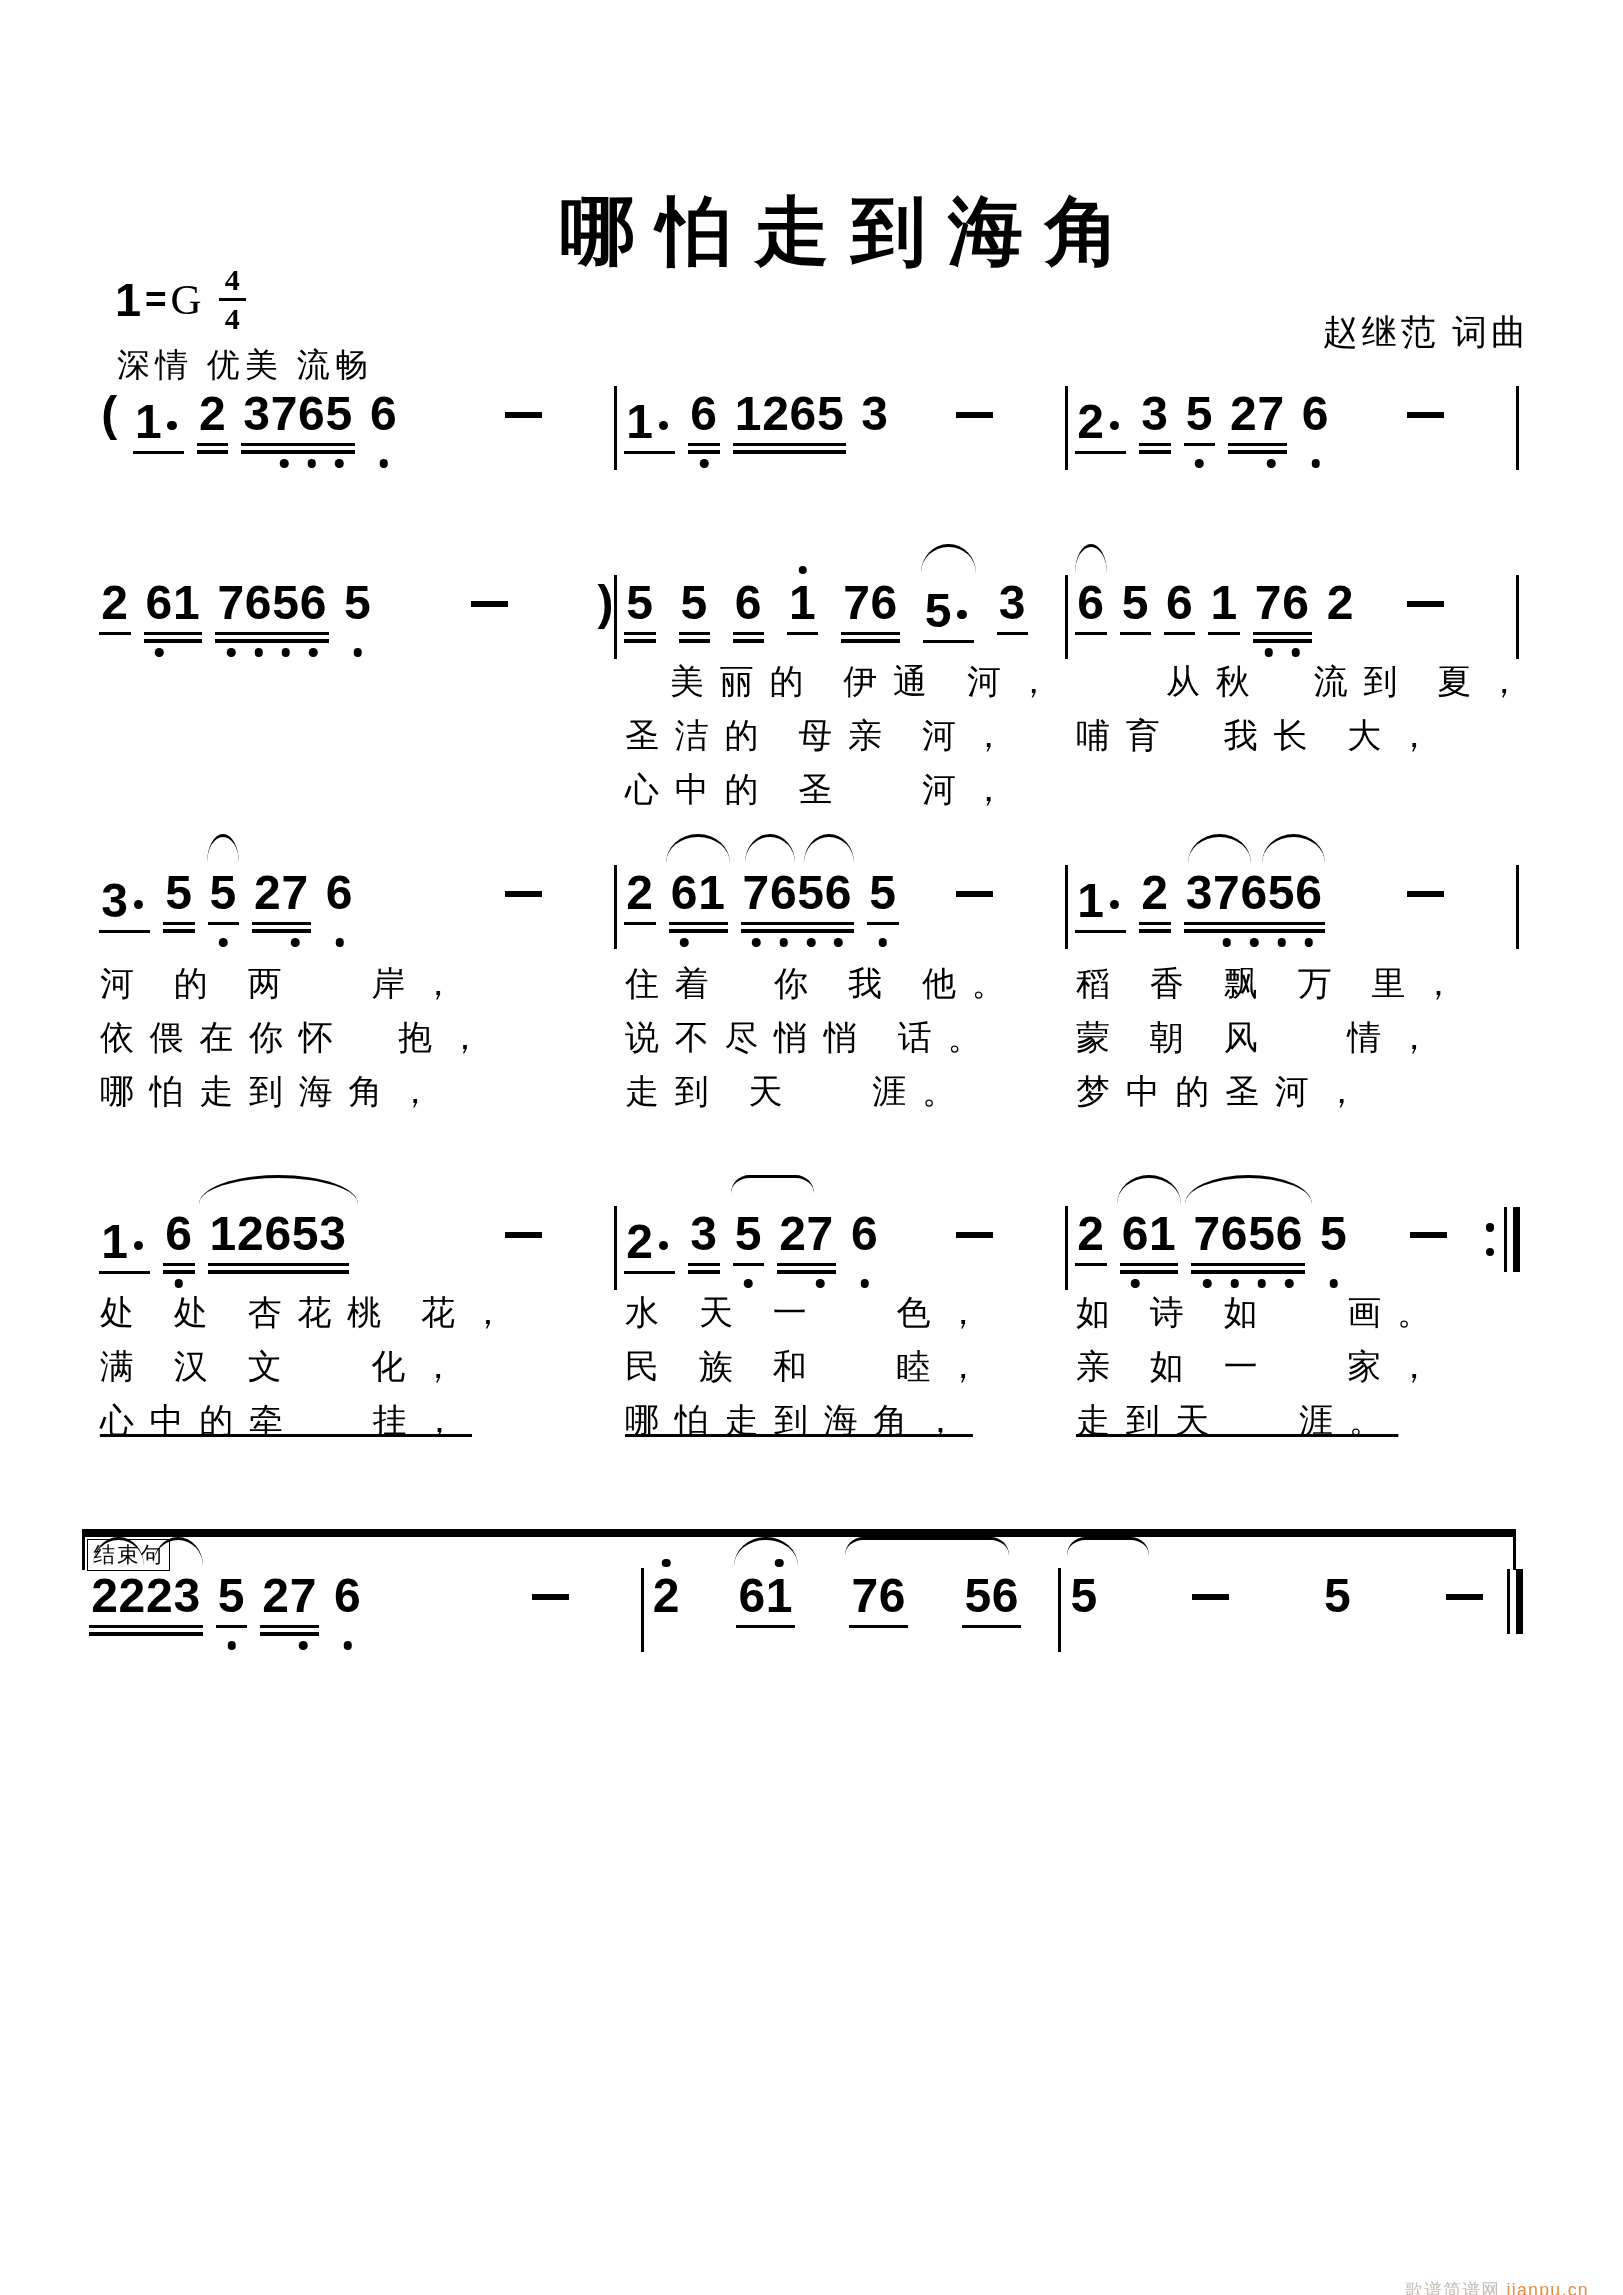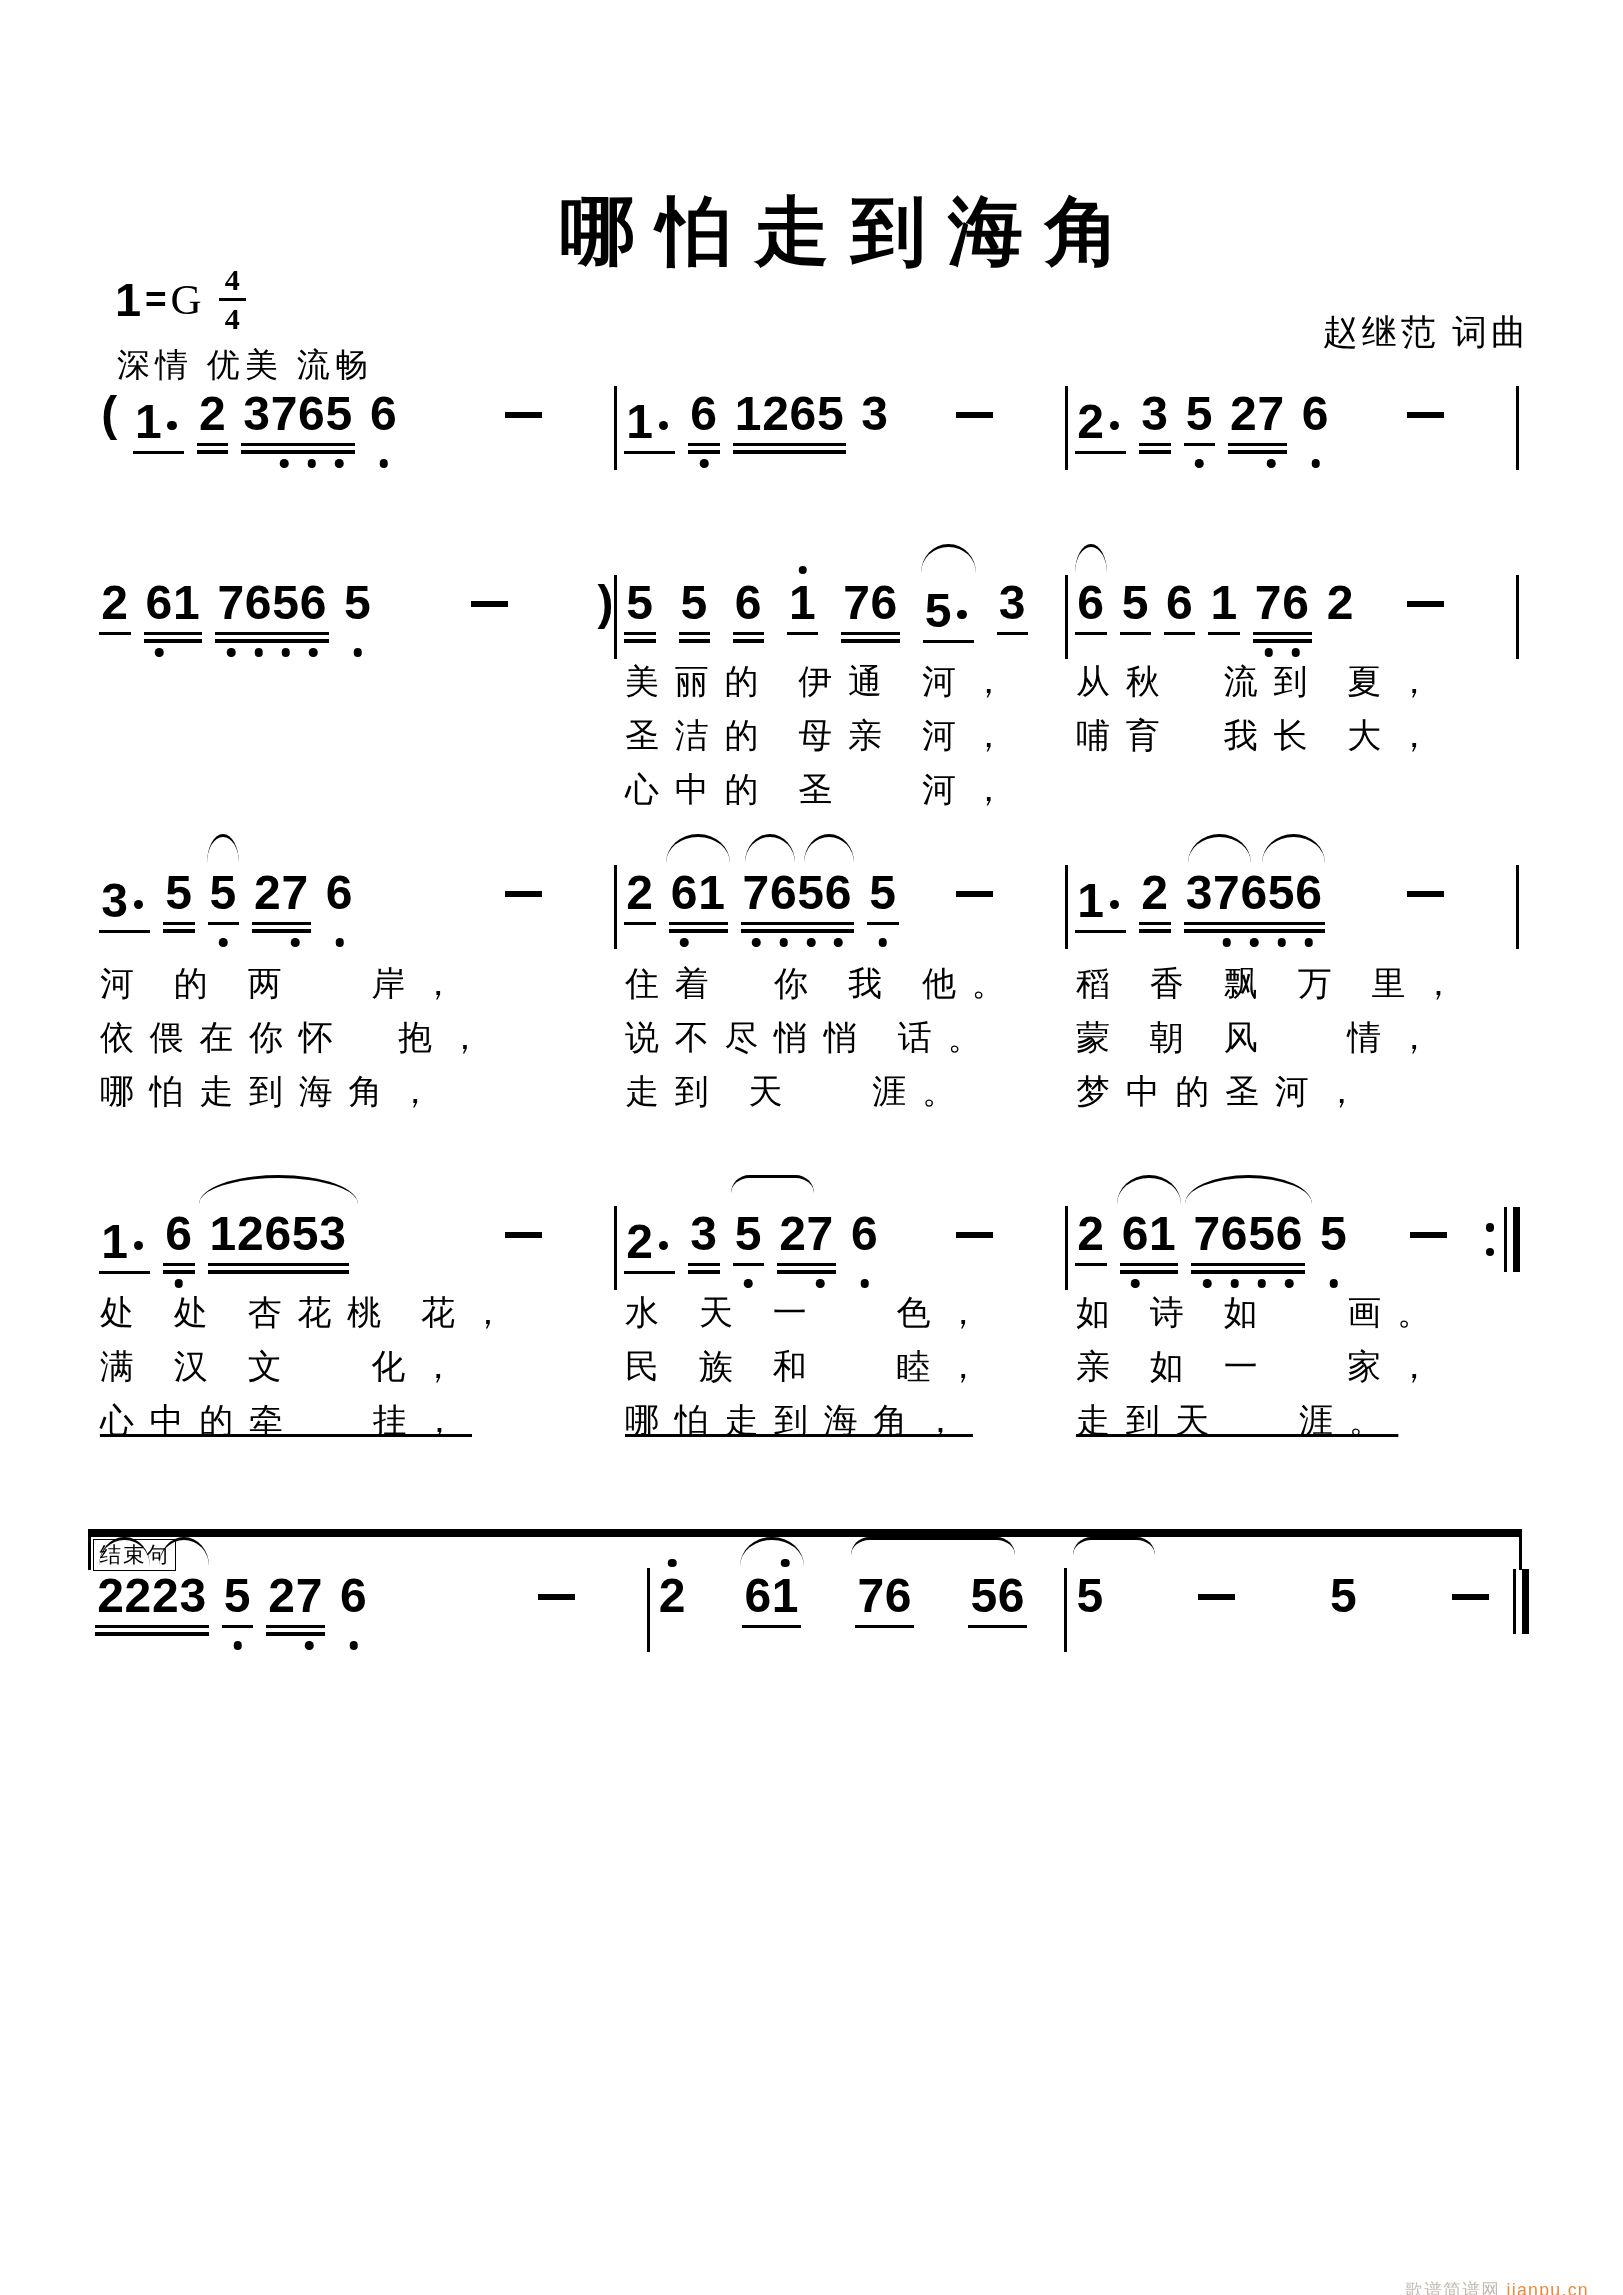--- a/index.html
+++ b/index.html
@@ -133,21 +133,21 @@
         <div class="measure">
           <span class="tok"><span class="ch">6</span><i class="u1"></i><i class="arc"></i></span>
           <span class="tok"><span class="ch">5</span><i class="u1"></i></span>
           <span class="tok"><span class="ch">6</span><i class="u1"></i></span>
           <span class="tok"><span class="ch">1</span><i class="u1"></i></span>
           <span class="tok"><span class="ch">7<i class="lowdot"></i></span><span class="ch">6<i class="lowdot"></i></span><i class="u1"></i><i class="u2"></i></span>
           <span class="tok"><span class="ch">2</span></span>
           <span class="tok dash push"></span>
         </div>
       </div>
-      <div class="lrow" style="grid-template-columns: 36.8% 31.6% 31.6%;"><div class="lcell"></div><div class="lcell">美丽的 伊通 河，</div><div class="lcell">从秋  流到 夏，</div></div>
+      <div class="lrow" style="grid-template-columns: 36.8% 31.6% 31.6%; gap: 45px;"><div class="lcell"></div><div class="lcell">美丽的 伊通 河，</div><div class="lcell">从秋  流到 夏，</div></div>
       <div class="lrow" style="grid-template-columns: 36.8% 31.6% 31.6%;"><div class="lcell"></div><div class="lcell">圣洁的 母亲 河，</div><div class="lcell">哺育  我长 大，</div></div>
       <div class="lrow" style="grid-template-columns: 36.8% 31.6% 31.6%;"><div class="lcell"></div><div class="lcell">心中的 圣　 河，</div></div>
     </div>
     <div class="system" style="top: 865px; left: 92px; width: 1427px;">
       <div class="mrow" style="grid-template-columns: 36.8% 31.6% 31.6%;">
         <div class="measure">
           <span class="tok"><span class="ch">3</span><span class="ch dotafter"><i class="adot"></i></span><i class="u1"></i></span>
           <span class="tok"><span class="ch">5</span><i class="u1"></i><i class="u2"></i></span>
           <span class="tok"><span class="ch">5<i class="lowdot"></i></span><i class="u1"></i><i class="arc"></i></span>
           <span class="tok"><span class="ch">2</span><span class="ch">7<i class="lowdot"></i></span><i class="u1"></i><i class="u2"></i></span>
@@ -201,21 +201,21 @@
             <i></i>
           </span>
           <i class="ebar w5"></i>
           <i class="ebar w10"></i>
         </span>
       </div>
       <div class="lrow" style="grid-template-columns: 36.8% 31.6% 31.6%;"><div class="lcell">处 处 杏花桃 花，</div><div class="lcell">水 天 一　 色，</div><div class="lcell">如 诗 如　 画。</div></div>
       <div class="lrow" style="grid-template-columns: 36.8% 31.6% 31.6%;"><div class="lcell">满 汉 文　 化，</div><div class="lcell">民 族 和　 睦，</div><div class="lcell">亲 如 一　 家，</div></div>
       <div class="lrow" style="grid-template-columns: 36.8% 31.6% 31.6%; text-decoration: underline;"><div class="lcell">心中的牵　 挂，</div><div class="lcell">哪怕走到海角，</div><div class="lcell">走到天　 涯。</div></div>
     </div>
-    <div class="system" style="top: 1568px; left: 88px; width: 1440px;">
+    <div class="system" style="top: 1568px; left: 82px; width: 1440px;">
       <div class="bracket"></div>
       <span class="bracket-label">结束句</span>
       <div class="mrow" style="grid-template-columns: 39% 29% 32%;">
         <div class="measure">
           <span class="tok"><span class="ch">2</span><span class="ch">2</span><span class="ch">2</span><span class="ch">3</span><i class="u1"></i><i class="u2"></i><i class="arc two"></i><i class="arc two twob"></i></span>
           <span class="tok"><span class="ch">5<i class="lowdot"></i></span><i class="u1"></i></span>
           <span class="tok"><span class="ch">2</span><span class="ch">7<i class="lowdot"></i></span><i class="u1"></i><i class="u2"></i></span>
           <span class="tok"><span class="ch">6<i class="lowdot"></i></span></span>
           <span class="tok dash push"></span>
         </div>

